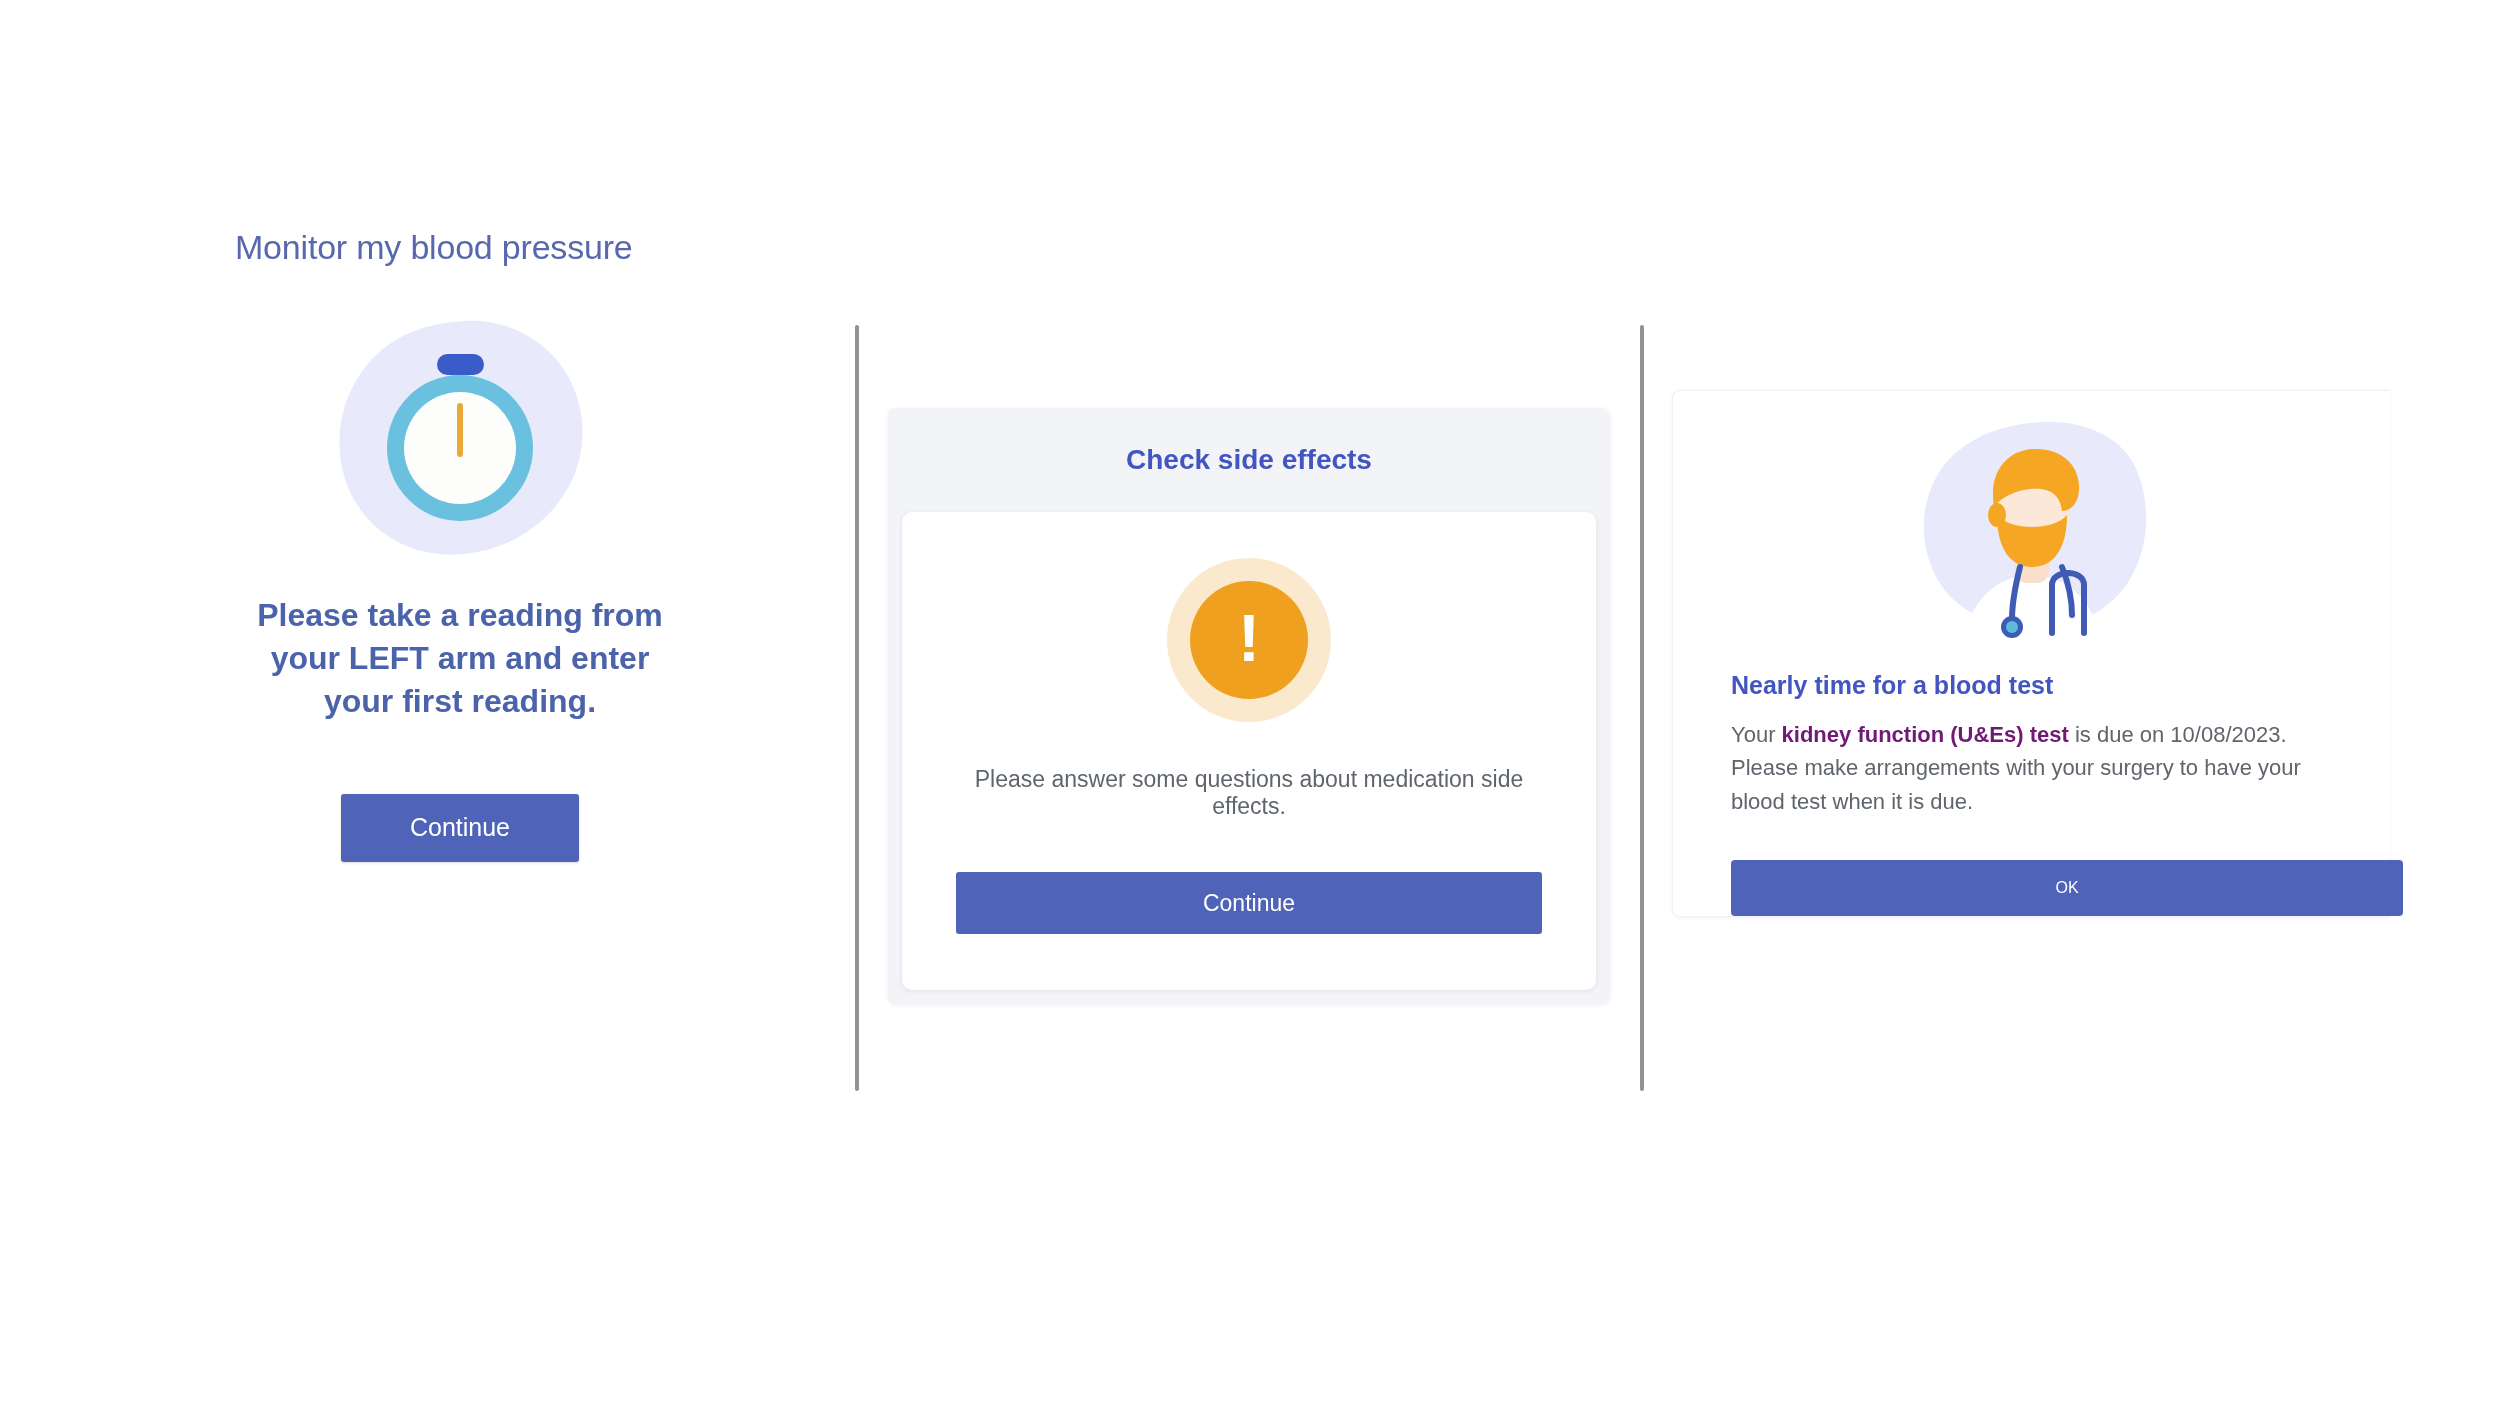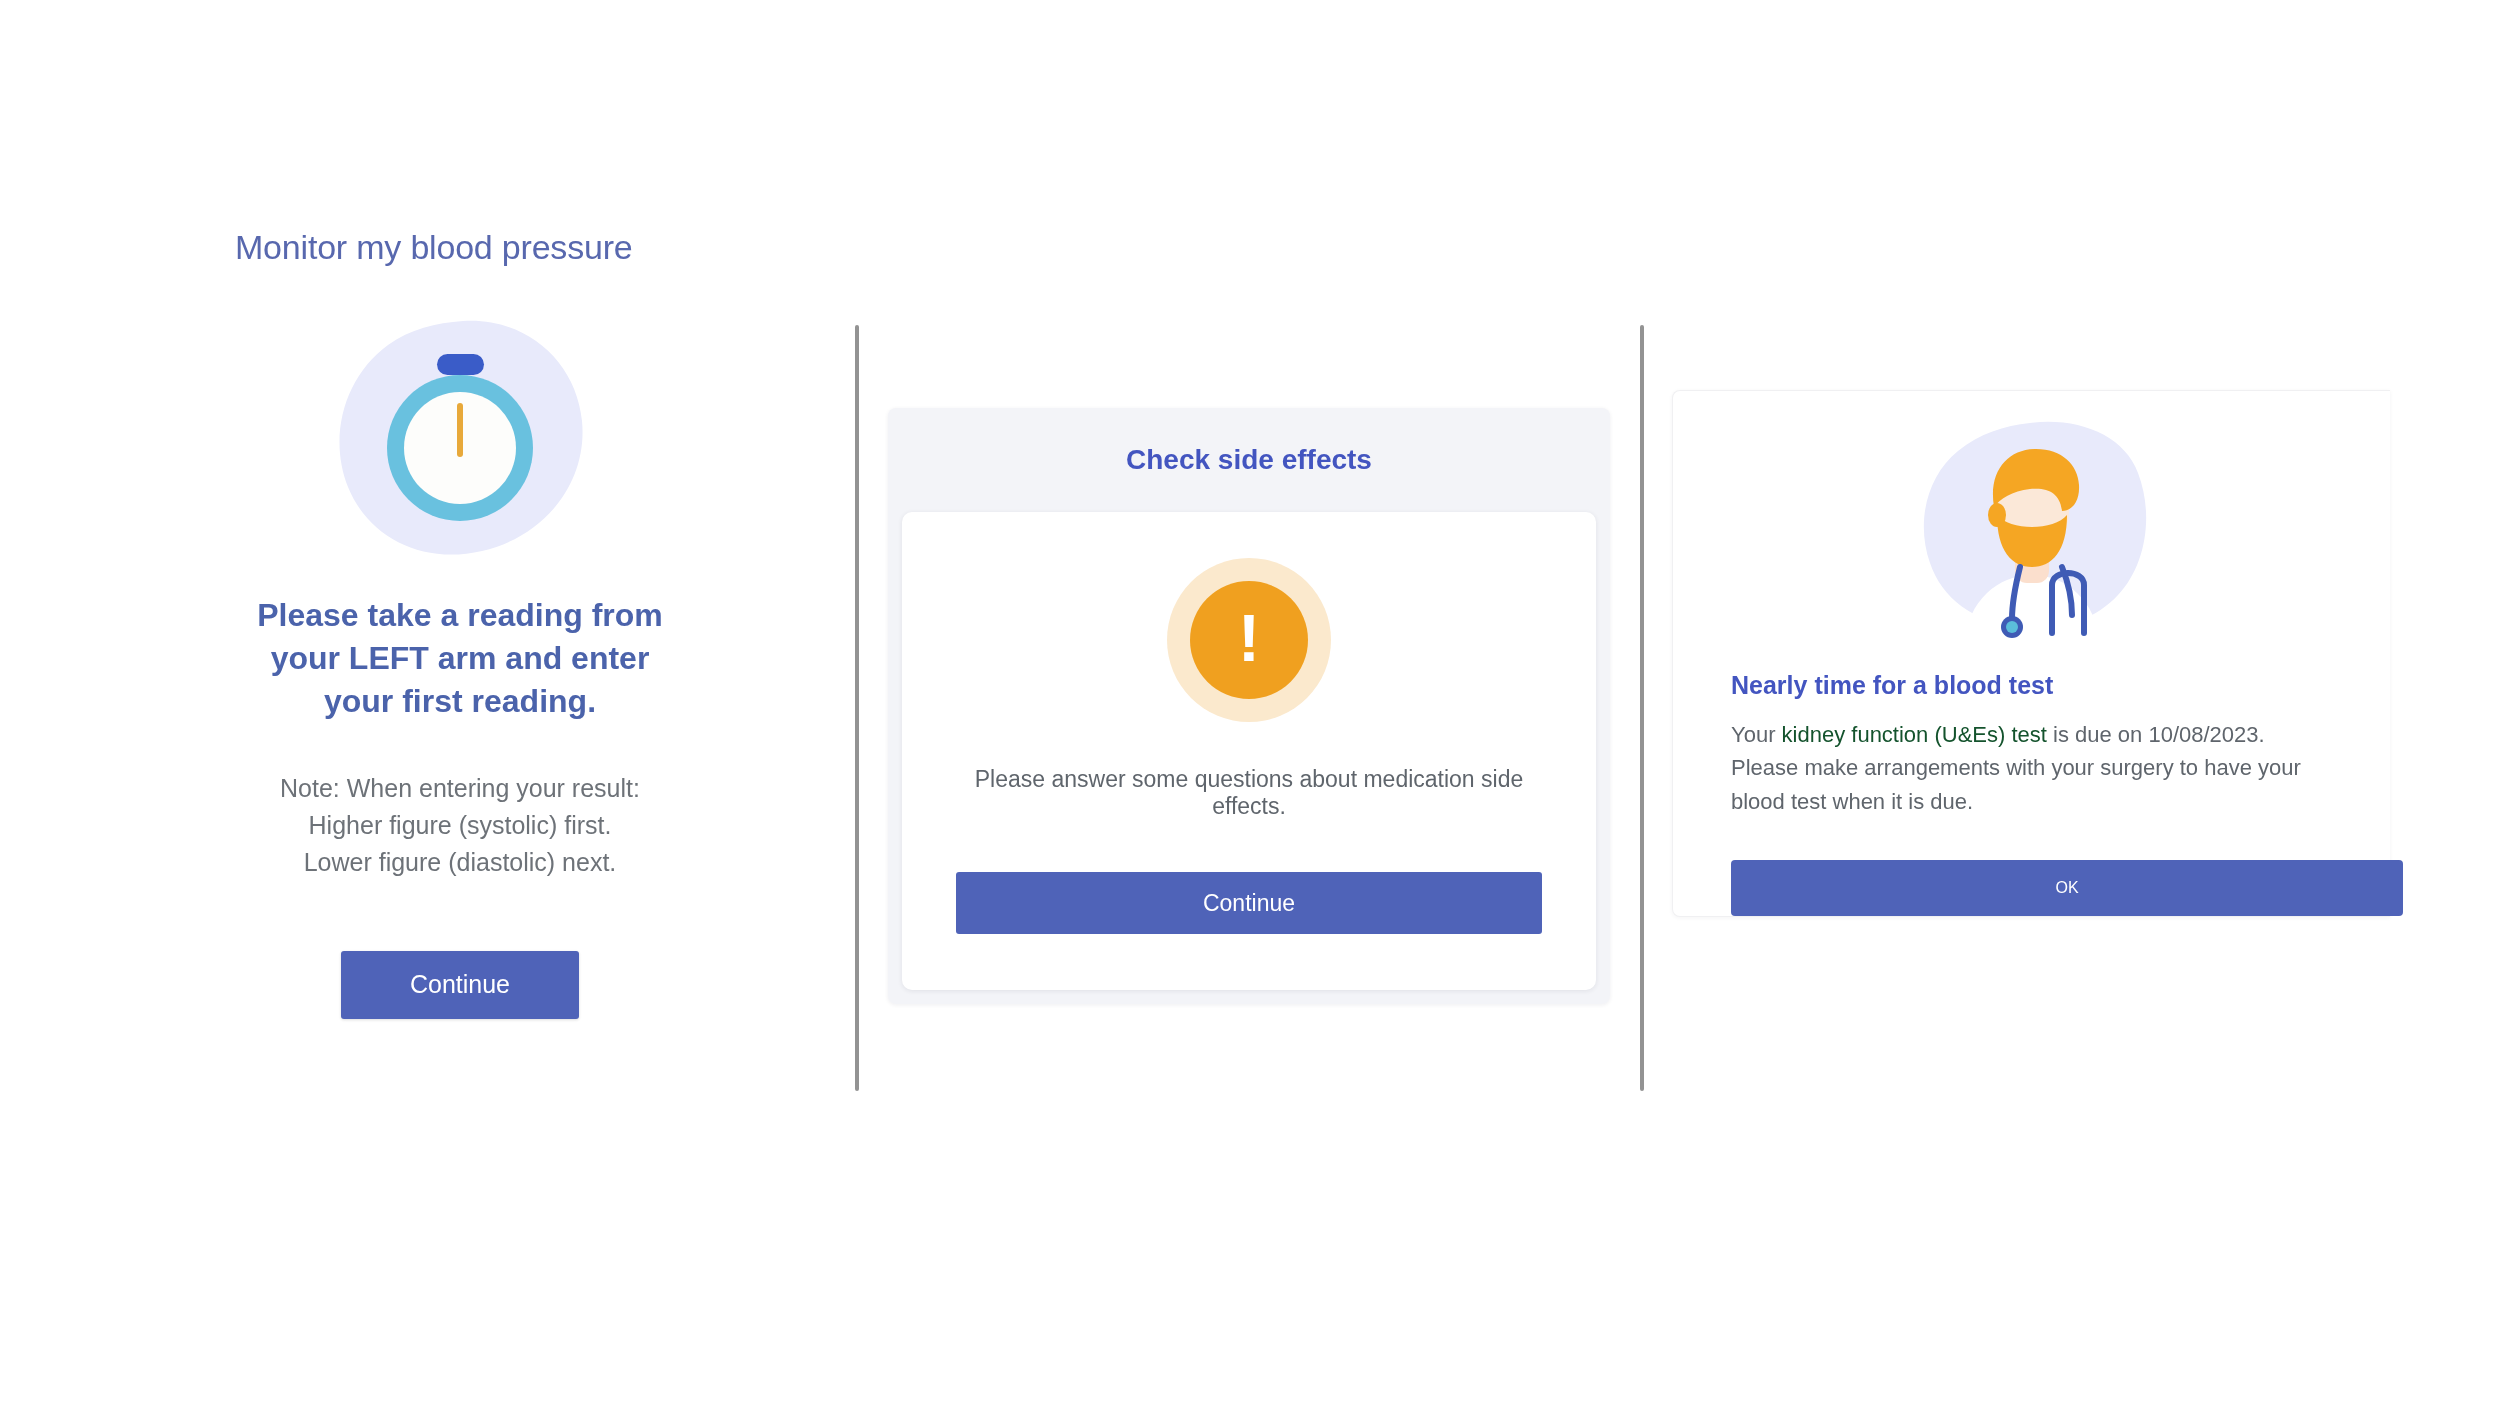--- a/index.html
+++ b/index.html
@@ -196,21 +196,21 @@
     font-weight: bold;
     color: #4355c0;
   }
   .panel-three-text {
     margin: 18px 0 0;
     font-size: 22px;
     line-height: 1.52;
     color: #5f656c;
     width: 600px;
   }
-  .panel-three-text b { color: #14532d; font-weight: normal; }
+  .panel-three-text b { color: #701a75; font-weight: bold; }
   .panel-three-btn {
     margin: 42px 0 0 0;
     width: 672px;
     height: 56px;
     font-size: 16px;
     border-radius: 4px;
   }
 </style>
 </head>
 <body>
@@ -226,25 +226,20 @@
         <path d="M133 6 C196 2 246 46 252 106 C258 168 214 222 152 236 C92 250 38 222 18 172 C-2 122 14 62 58 30 C80 14 106 8 133 6 Z" fill="#e8eafb"></path>
         <rect x="107" y="39" width="47" height="21" rx="10.5" fill="#3a5cc8"></rect>
         <circle cx="130" cy="133" r="73" fill="#69c1df"></circle>
         <circle cx="130" cy="133" r="56" fill="#fdfdfb"></circle>
         <rect x="127" y="88" width="6" height="54" rx="3" fill="#e8a93a"></rect>
       </svg>
     </div>
 
     <p class="panel-one-lead">Please take a reading from your LEFT arm and enter your first reading.</p>
 
-    <div class="panel-one-note">
-      <div>Note: When entering your result:</div>
-      <div>Higher figure (systolic) first.</div>
-      <div>Lower figure (diastolic) next.</div>
-    </div>
 
     <button class="btn panel-one-btn">Continue</button>
   </section>
 
   <div class="divider divider-1"></div>
   <div class="divider divider-2"></div>
 
   <section class="panel-two">
     <div class="modal-outer">
 

